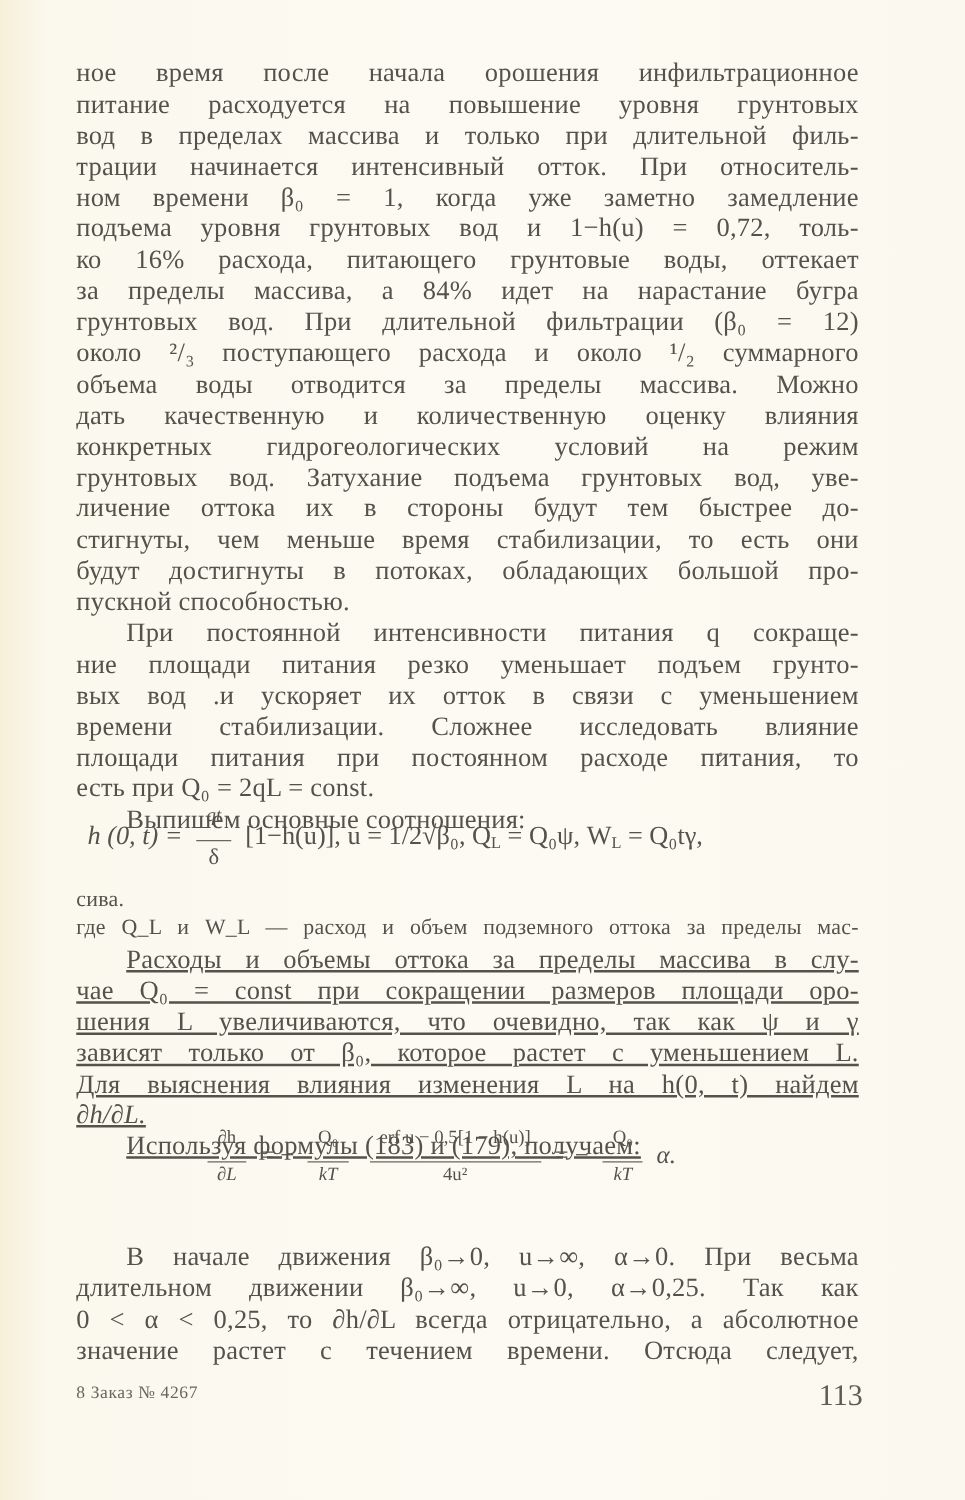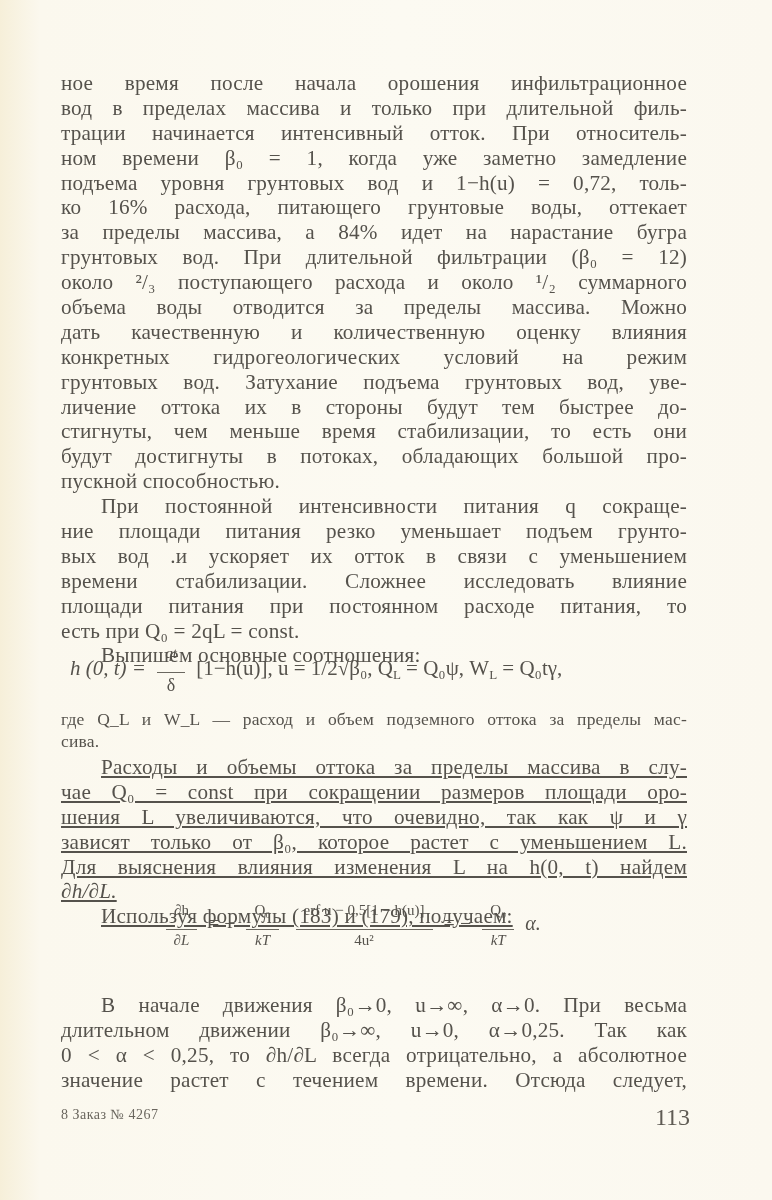--- a/index.html
+++ b/index.html
@@ -8,21 +8,21 @@
     background: #fbf8ee;
     font-family: "Liberation Serif", "DejaVu Serif", serif;
     color: #55524c;
     position: relative;
   }
   .page {
     position: absolute; left: 0; top: 0; width: 772px; height: 1200px;
     background: linear-gradient(to right, #f6efd9 0px, #fbf8ee 40px, #fcfaf2 400px, #fbf8ef 772px);
   }
   .textblock {
-    position: absolute; left: 61px; top: 46px; width: 626px; margin-top: 25px;
+    position: absolute; left: 61px; top: 46px; width: 626px;
   }
   .line {
     font-size: 21.2px;
     line-height: 24.9px;
     height: 24.9px;
     white-space: nowrap;
     text-align: justify;
     text-align-last: justify;
     letter-spacing: 0.2px;
   }
@@ -61,20 +61,21 @@
   }
   .dot { position: absolute; width: 3px; height: 3px; border-radius: 50%; background: #8a867c; }
 </style>
 </head>
 <body>
 
 <div class="page">
 
   <div class="textblock">
     <div class="line">ное время после начала орошения инфильтрационное</div>
+    <div class="line">питание расходуется на повышение уровня грунтовых</div>
     <div class="line">вод в пределах массива и только при длительной филь-</div>
     <div class="line">трации начинается интенсивный отток. При относитель-</div>
     <div class="line">ном времени β₀ = 1, когда  уже  заметно  замедление</div>
     <div class="line">подъема уровня грунтовых вод и 1−h(u) = 0,72, толь-</div>
     <div class="line">ко 16% расхода, питающего грунтовые воды, оттекает</div>
     <div class="line">за пределы массива, а 84% идет  на нарастание бугра</div>
     <div class="line">грунтовых вод. При длительной фильтрации  (β₀ = 12)</div>
     <div class="line">около ²/₃ поступающего расхода и около ¹/₂ суммарного</div>
     <div class="line">объема воды отводится за пределы массива. Можно</div>
     <div class="line">дать качественную и количественную  оценку влияния</div>
@@ -98,22 +99,22 @@
   <div class="formula1">
     <span class="i">h (0, t) =</span>
     <span class="frac">
       <span class="num">qt</span>
       <span class="den">δ</span>
     </span>
     <span>[1−h(u)],  u = 1/2√β₀,  Q</span><sub>L</sub><span> = Q₀ψ,  W</span><sub>L</sub><span> = Q₀tγ,</span>
   </div>
 
   <div class="small-para">
+    <div class="line last">сива.</div>
     <div class="line">где Q_L и W_L — расход и объем подземного оттока за пределы мас-</div>
-    <div class="line last">сива.</div>
   </div>
 
   <div class="para3">
     <div class="line indent">Расходы и объемы оттока за пределы массива в слу-</div>
     <div class="line">чае Q₀ = const при сокращении размеров площади оро-</div>
     <div class="line">шения L увеличиваются, что очевидно, так как ψ и γ</div>
     <div class="line">зависят только от β₀, которое растет с  уменьшением L.</div>
     <div class="line">Для выяснения влияния изменения L на h(0, t) найдем</div>
     <div class="line last i">∂h/∂L.</div>
     <div class="line indent last">Используя формулы (183) и (179), получаем:</div>

